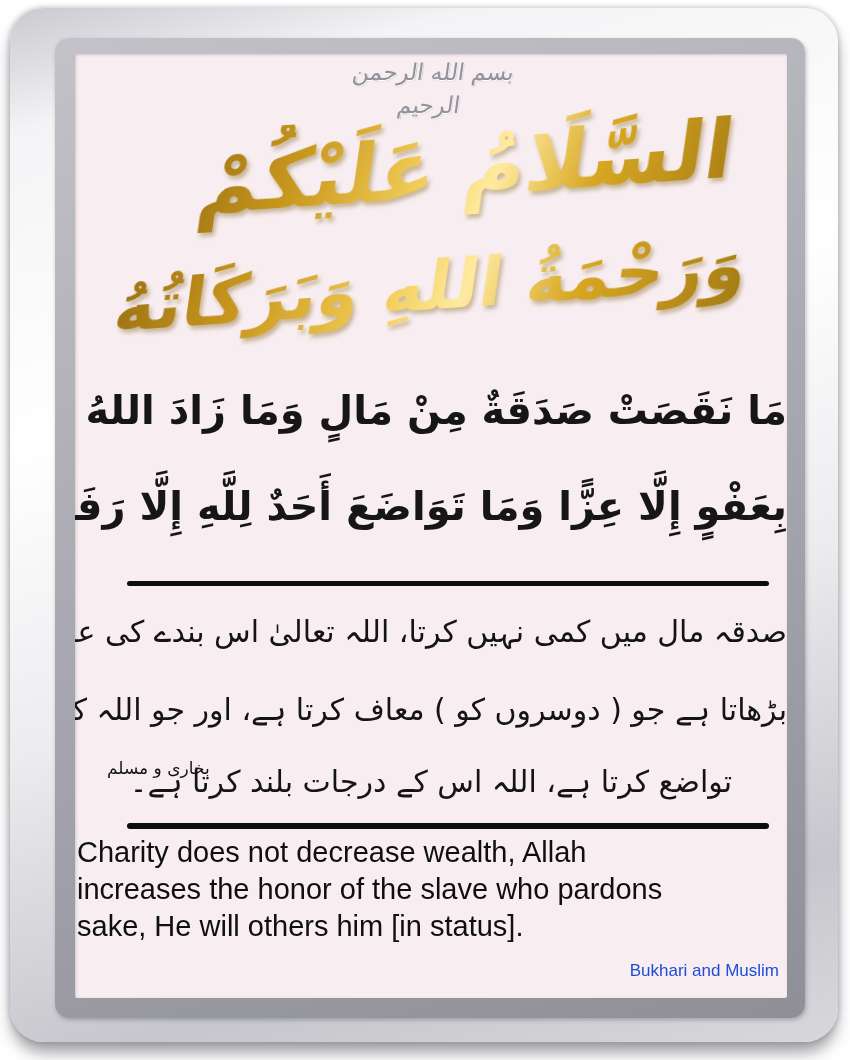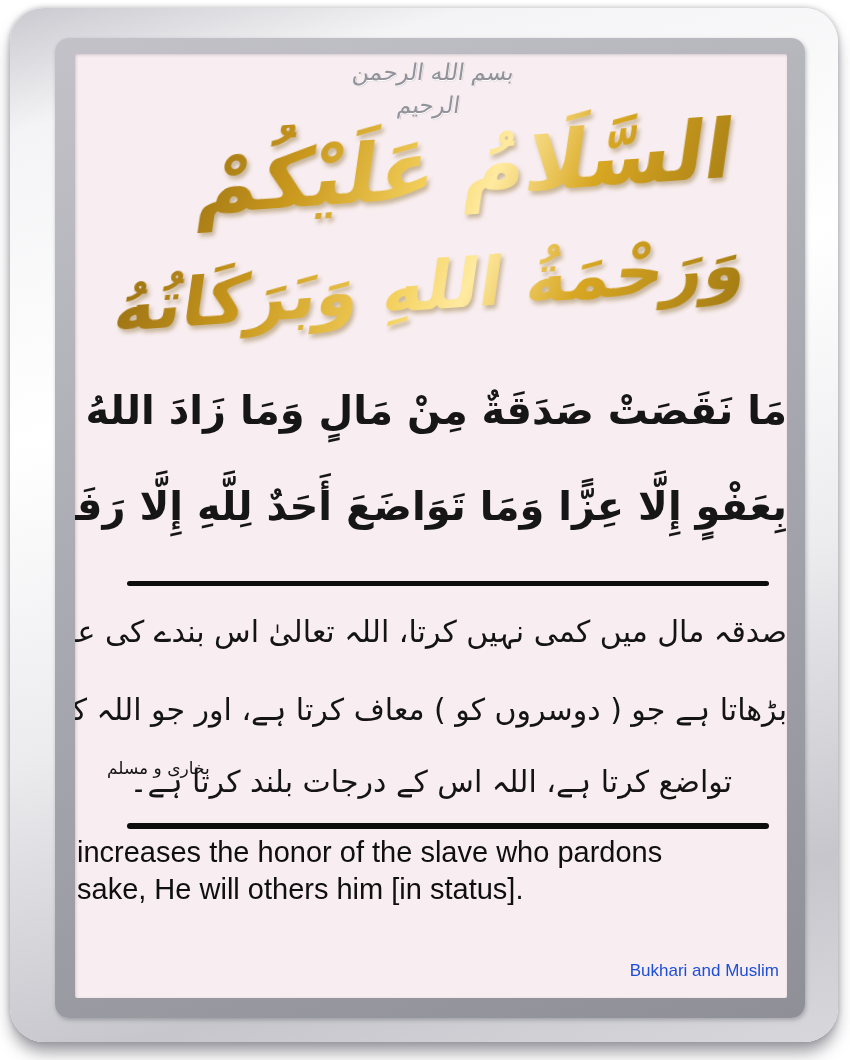--- a/index.html
+++ b/index.html
@@ -150,20 +150,21 @@
         <div class="divider divider-1"></div>
 
         <div class="urdu urdu-1">صدقہ مال میں کمی نہیں کرتا، اللہ تعالیٰ اس بندے کی عزت</div>
         <div class="urdu urdu-2">بڑھاتا ہے جو ( دوسروں کو ) معاف کرتا ہے، اور جو اللہ کے لیے</div>
         <div class="urdu urdu-3">تواضع کرتا ہے، اللہ اس کے درجات بلند کرتا ہے۔</div>
         <div class="urdu-attrib">بخاری و مسلم</div>
 
         <div class="divider divider-2"></div>
 
         <div class="english">
+          <div>Charity does not decrease wealth, Allah</div>
           <div>increases the honor of the slave who pardons</div>
           <div>sake, He will others him [in status].</div>
         </div>
 
         <div class="english-attrib">Bukhari and Muslim</div>
 
       </div>
     </div>
   </div>
 </div>

